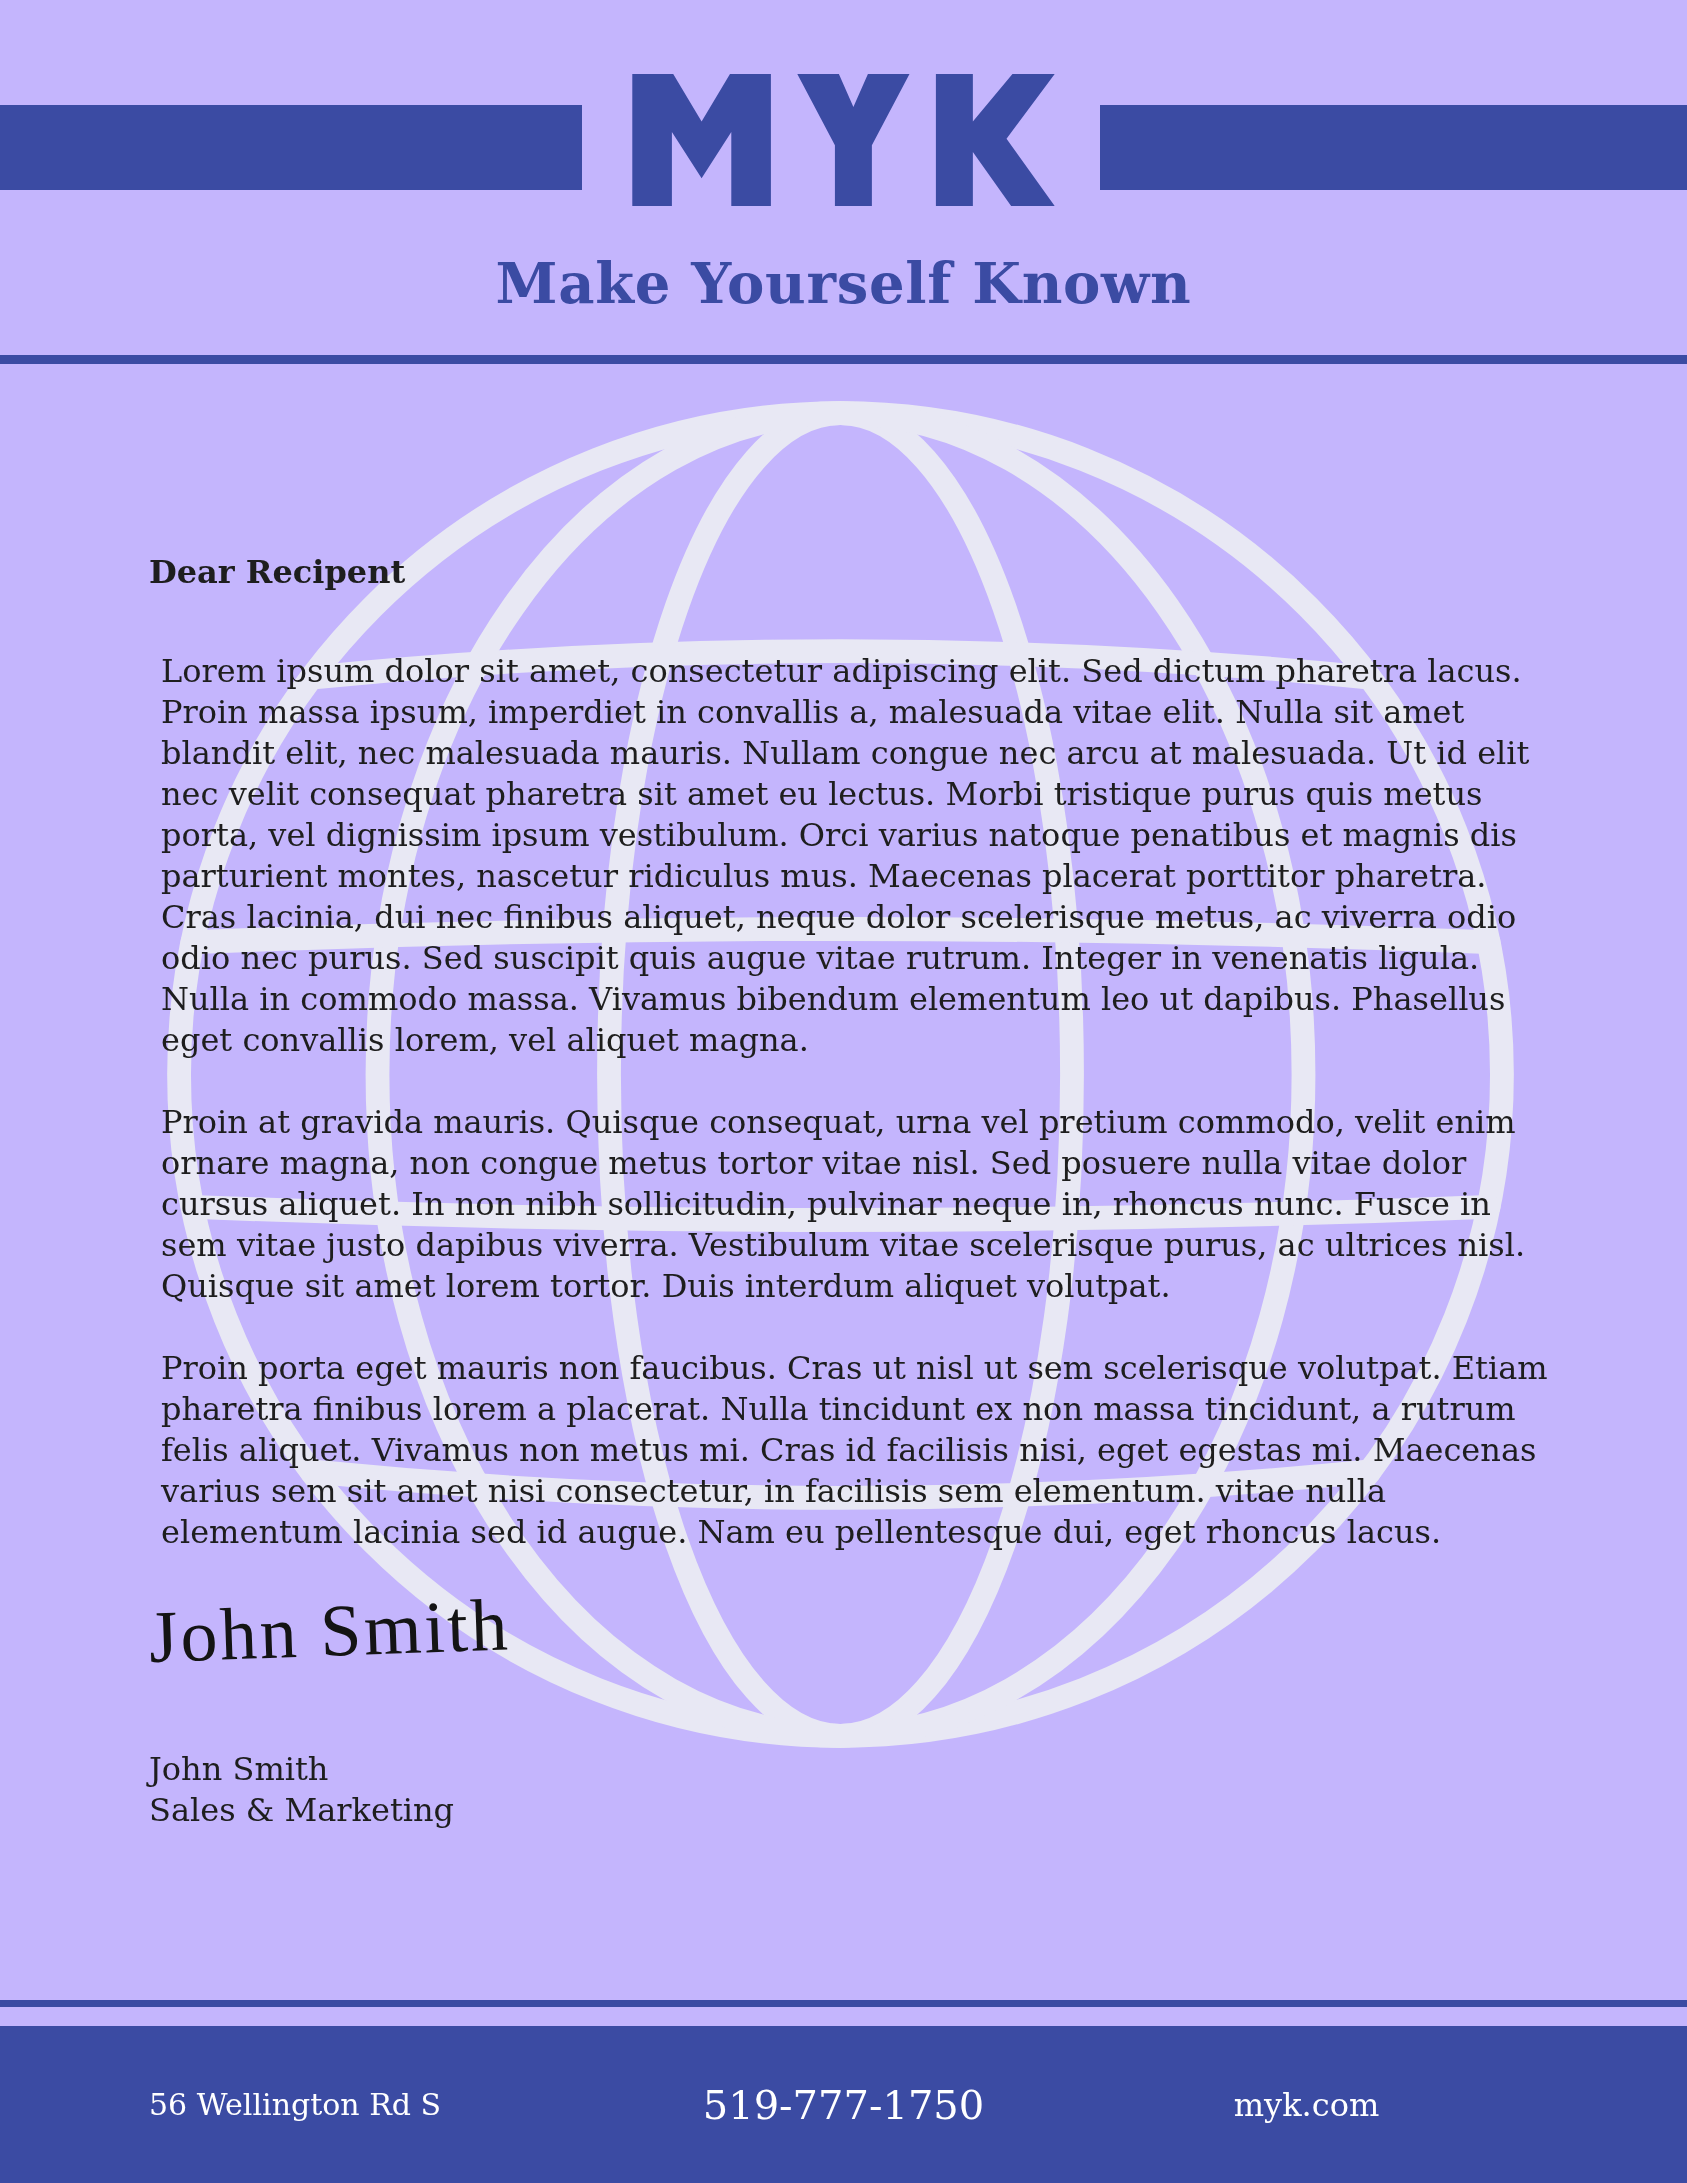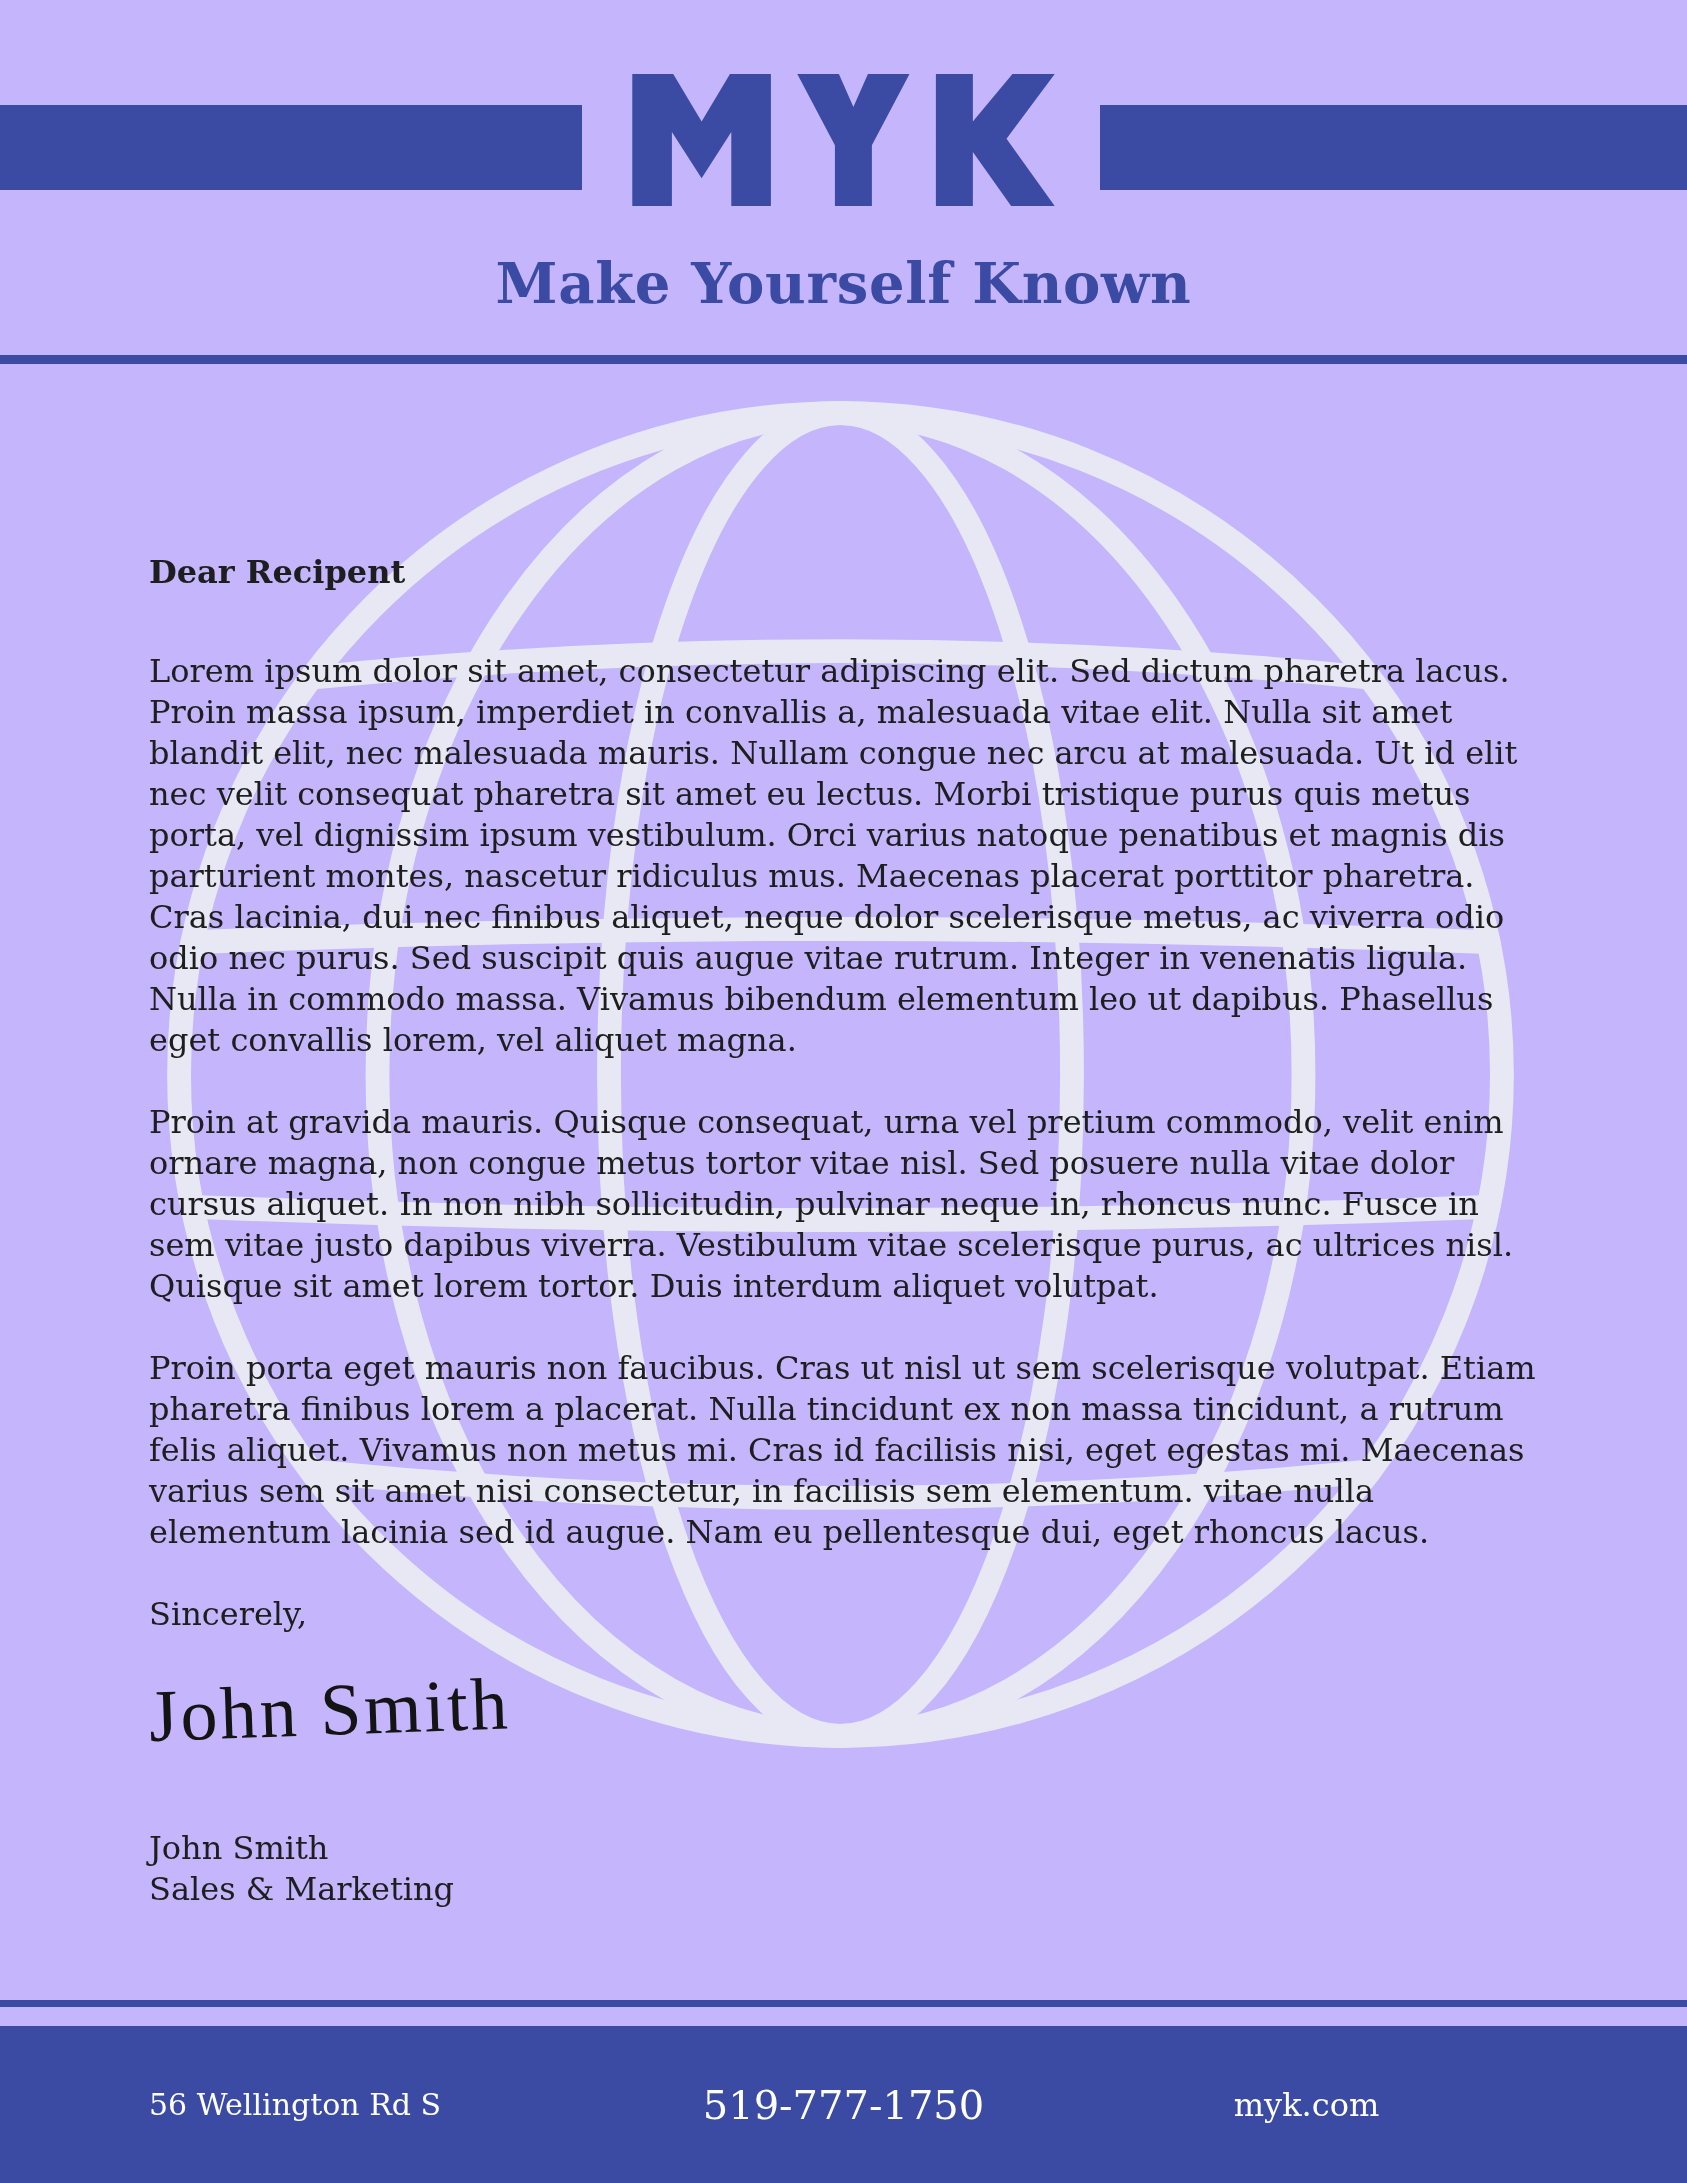--- a/index.html
+++ b/index.html
@@ -42,21 +42,21 @@
   .watermark circle,.watermark ellipse,.watermark path{
     fill:none;stroke:var(--watermark);stroke-width:36px;stroke-linecap:round;
   }
   
   .letter{
     position:absolute;left:149px;top:552px;width:1399px;
     font-size:32px;line-height:41px;color:var(--ink);
     hyphens:auto;-webkit-hyphens:auto;
   }
   .salutation{font-weight:bold;margin-bottom:58px;}
-  .letter p.bodypara{margin-bottom:41px;}
+  .letter p.bodypara{margin-bottom:41px;margin-left:12px;}
   .closing{margin-bottom:0;}
   .signature{
     margin-top:38px;
     font-family:cursive;
     font-size:74px;line-height:86px;
     transform:rotate(-2deg);transform-origin:left center;
     letter-spacing:2.6px;color:#141414;
   }
   .sender{margin-top:69px;line-height:41px;}
   
@@ -103,21 +103,20 @@
     <path d="M 250 1650 Q 1050 1730 1850 1650"></path>
   </svg>
 
   <main class="letter">
     <p class="salutation">Dear Recipent</p>
 
     <p class="bodypara">Lorem ipsum dolor sit amet, consectetur adipiscing elit. Sed dictum pharetra lacus. Proin massa ipsum, imperdiet in convallis a, malesuada vitae elit. Nulla sit amet blandit elit, nec malesuada mauris. Nullam congue nec arcu at malesuada. Ut id elit nec velit consequat pharetra sit amet eu lectus. Morbi tristique purus quis metus porta, vel dignissim ipsum vestibulum. Orci varius natoque penatibus et magnis dis parturient montes, nascetur ridiculus mus. Maecenas placerat porttitor pharetra. Cras lacinia, dui nec finibus aliquet, neque dolor scelerisque metus, ac viverra odio odio nec purus. Sed suscipit quis augue vitae rutrum. Integer in venenatis ligula. Nulla in commodo massa. Vivamus bibendum elementum leo ut dapibus. Phasellus eget convallis lorem, vel aliquet magna.</p>
     <p class="bodypara">Proin at gravida mauris. Quisque consequat, urna vel pretium commodo, velit enim ornare magna, non congue metus tortor vitae nisl. Sed posuere nulla vitae dolor cursus aliquet. In non nibh sollicitudin, pulvinar neque in, rhoncus nunc. Fusce in sem vitae justo dapibus viverra. Vestibulum vitae scelerisque purus, ac ultrices nisl. Quisque sit amet lorem tortor. Duis interdum aliquet volutpat.</p>
     <p class="bodypara">Proin porta eget mauris non faucibus. Cras ut nisl ut sem scelerisque volutpat. Etiam pharetra finibus lorem a placerat. Nulla tincidunt ex non massa tincidunt, a rutrum felis aliquet. Vivamus non metus mi. Cras id facilisis nisi, eget egestas mi. Maecenas varius sem sit amet nisi consectetur, in facilisis sem elementum. vitae nulla elementum lacinia sed id augue. Nam eu pellentesque dui, eget rhoncus lacus.</p>
 
-    <p class="closing">Sincerely,</p>
 
     <div class="signature">John Smith</div>
 
     <div class="sender">
       <div>John Smith</div>
       <div>Sales &amp; Marketing</div>
     </div>
   </main>
 
   <footer>

